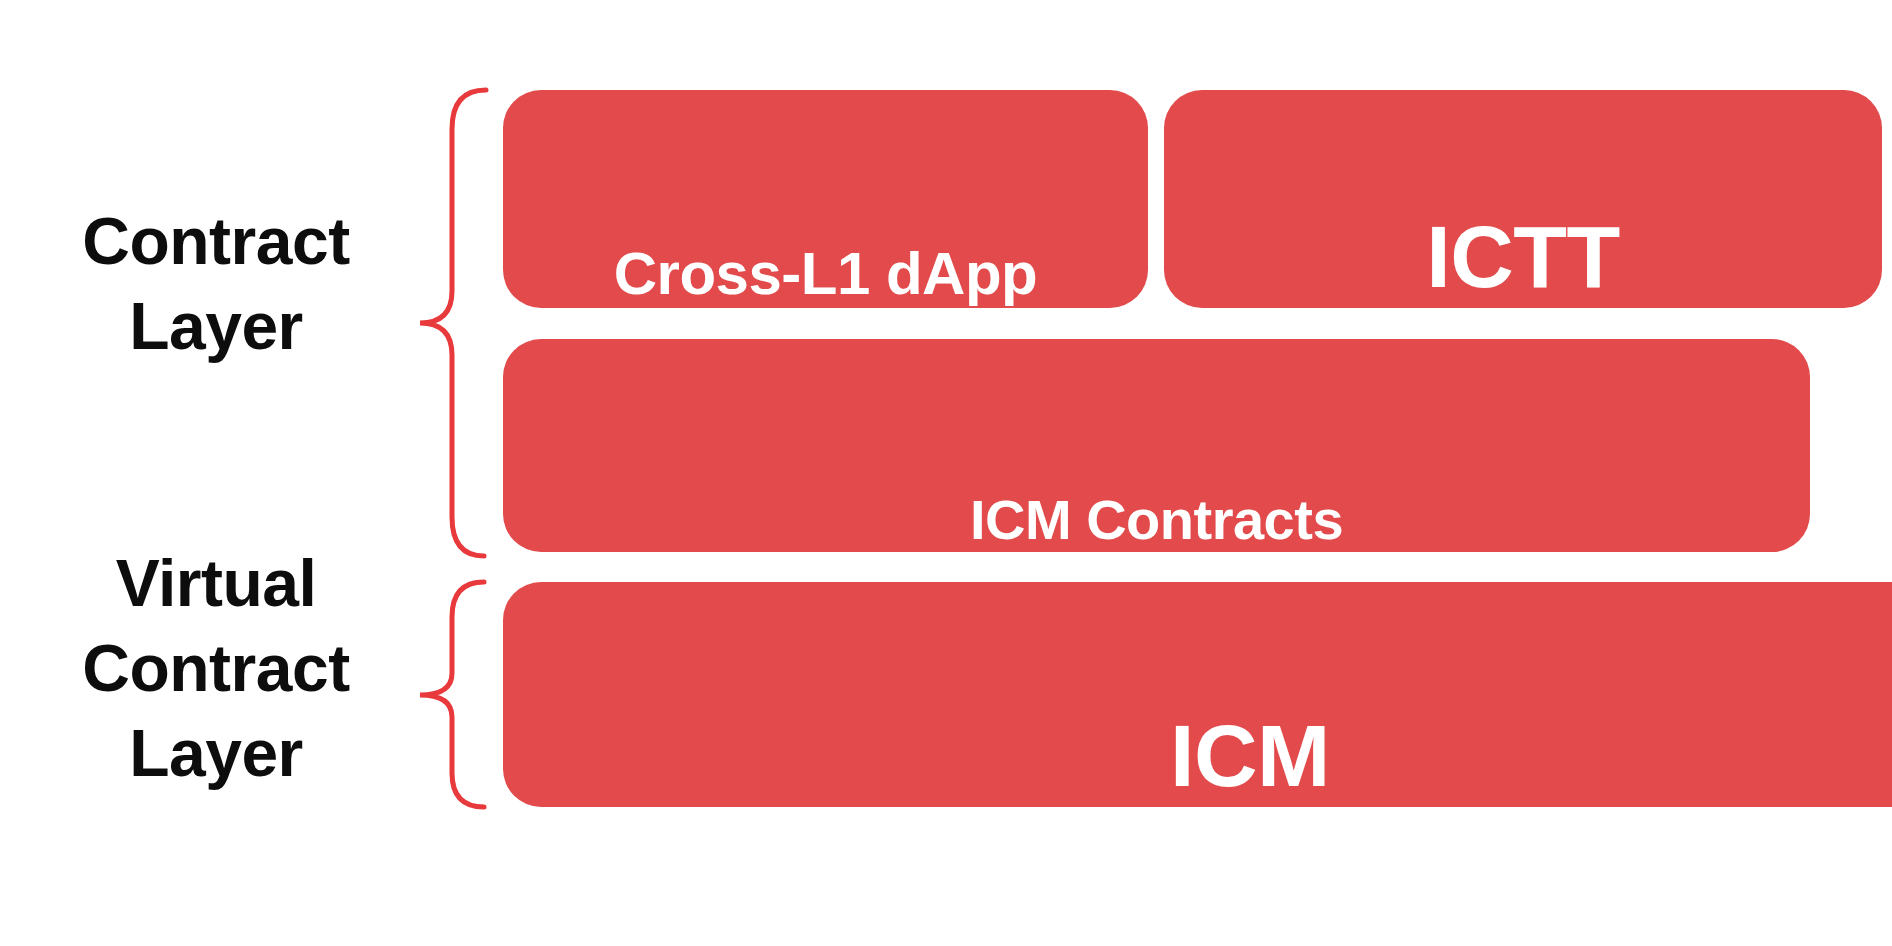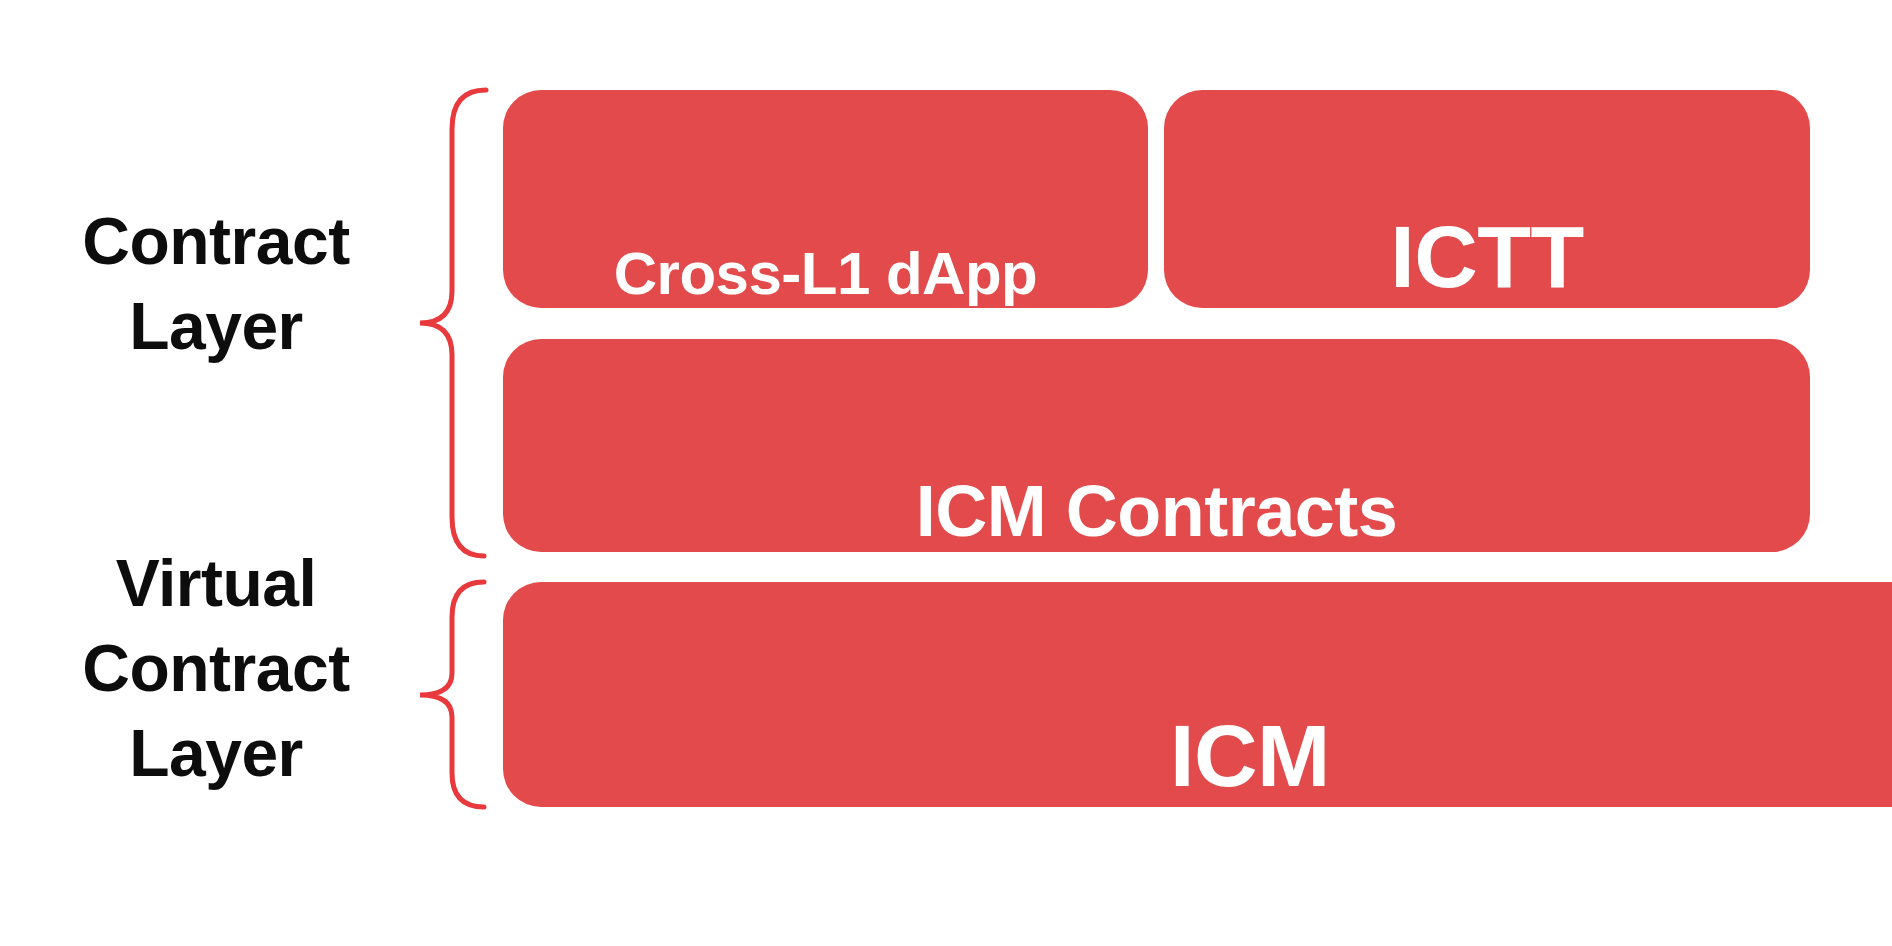--- a/index.html
+++ b/index.html
@@ -40,22 +40,22 @@
     position:absolute;
     background:var(--box-fill);
     border-radius:38px;
     color:var(--box-text);
     font-weight:bold;
     display:flex;align-items:flex-end;justify-content:center;
     letter-spacing:-0.5px;
     text-align:center;
   }
   .box-cross{left:503px;top:90px;width:645px;height:218px;font-size:60px;}
-  .box-ictt{left:1164px;top:90px;width:646px;height:218px;font-size:88px;}
-  .box-icm-contracts{left:503px;top:339px;width:1307px;height:213px;font-size:72px;}
+  .box-ictt{left:1164px;top:90px;width:718px;height:218px;font-size:88px;}
+  .box-icm-contracts{left:503px;top:339px;width:1307px;height:213px;font-size:56px;}
   .box-icm{left:503px;top:582px;width:1494px;height:225px;font-size:88px;}
 </style>
 </head>
 <body>
 
 <div class="canvas">
 
   <div class="layer-label smart">
     <div>Contract</div>
     <div>Layer</div>

